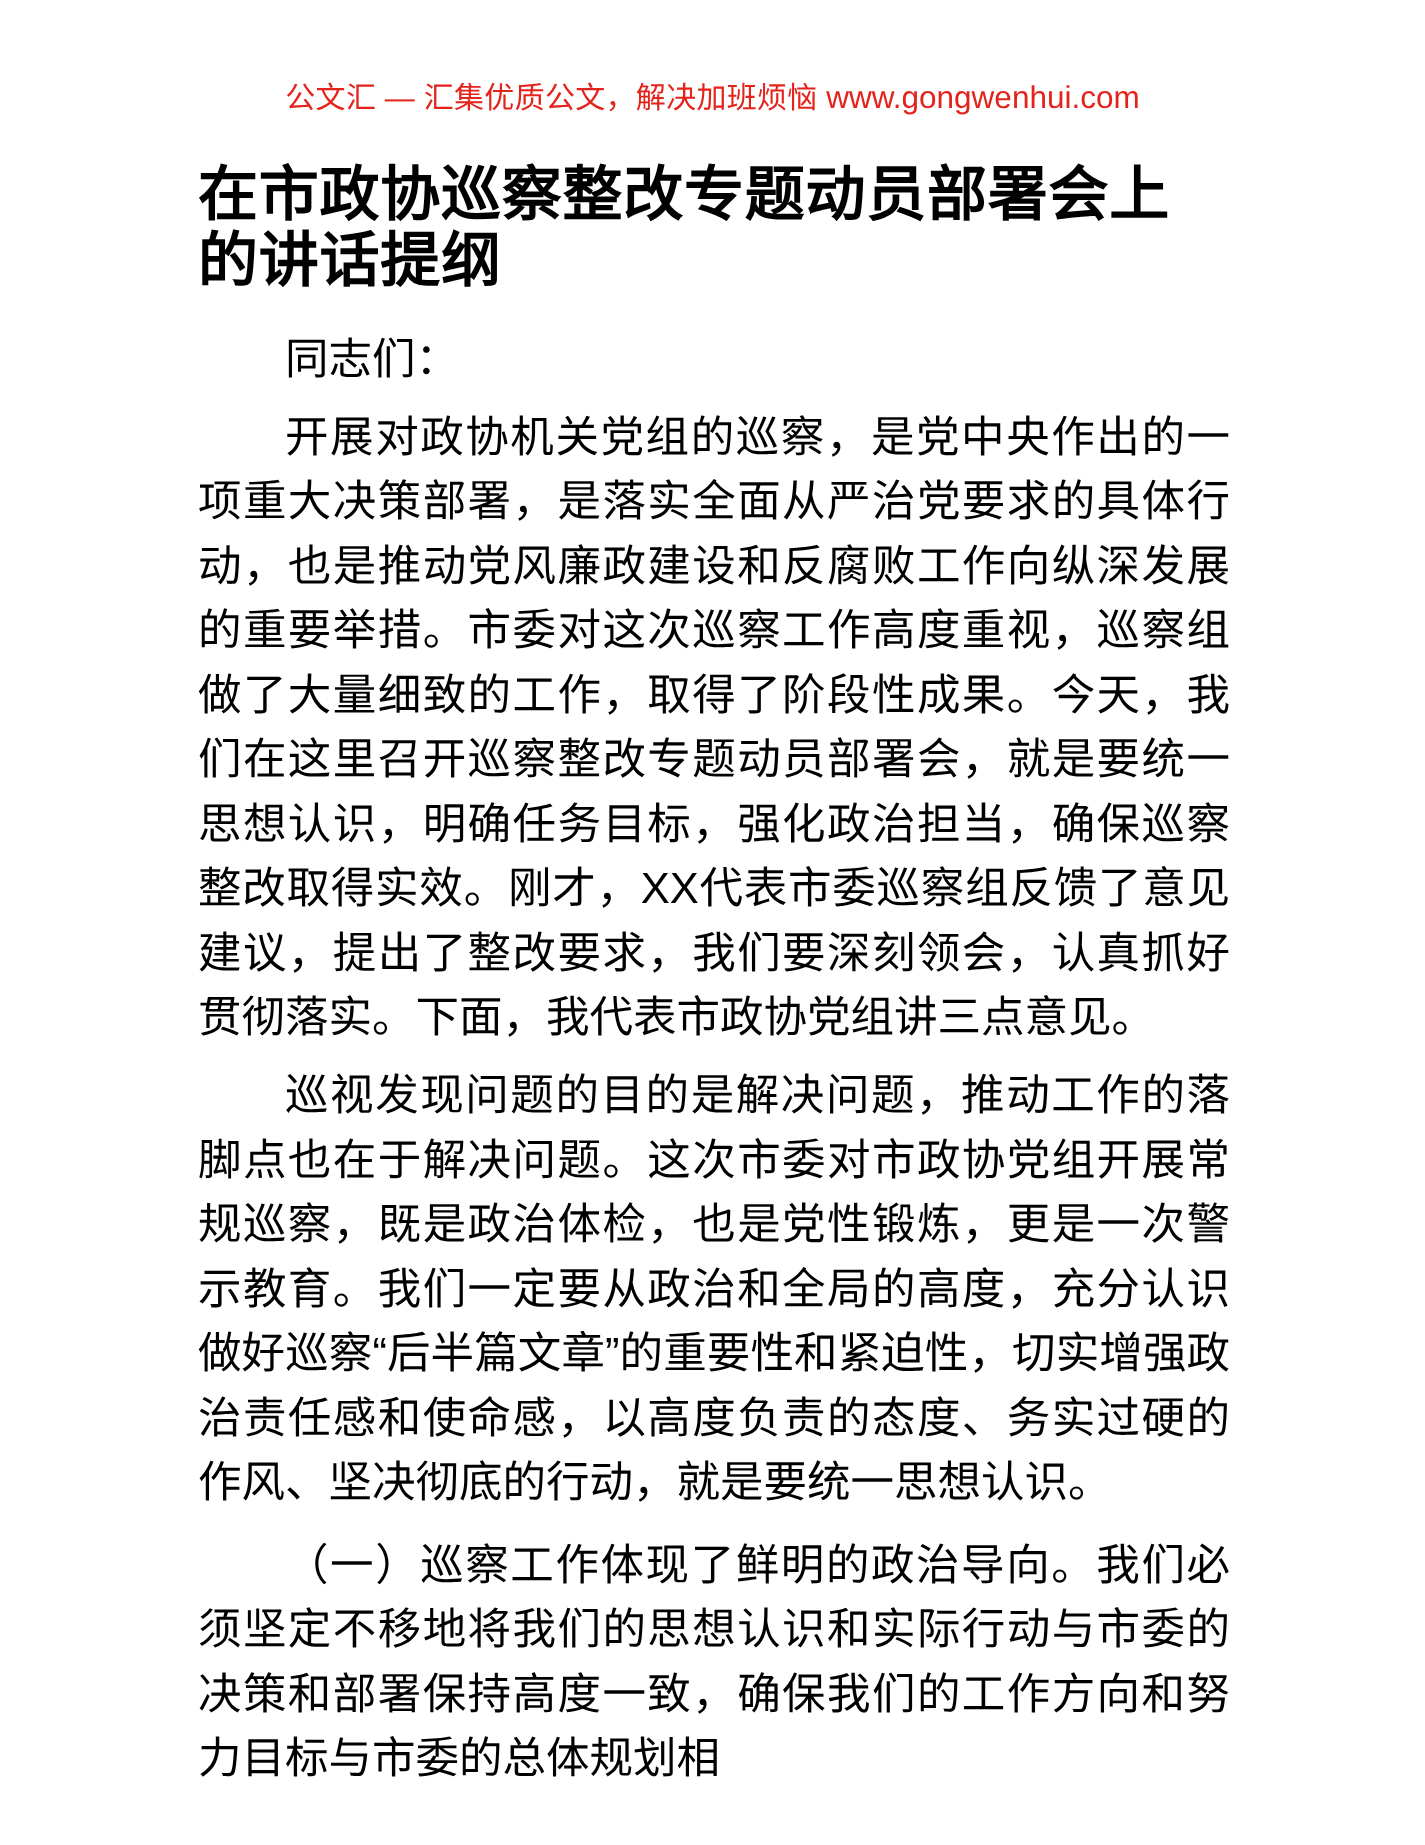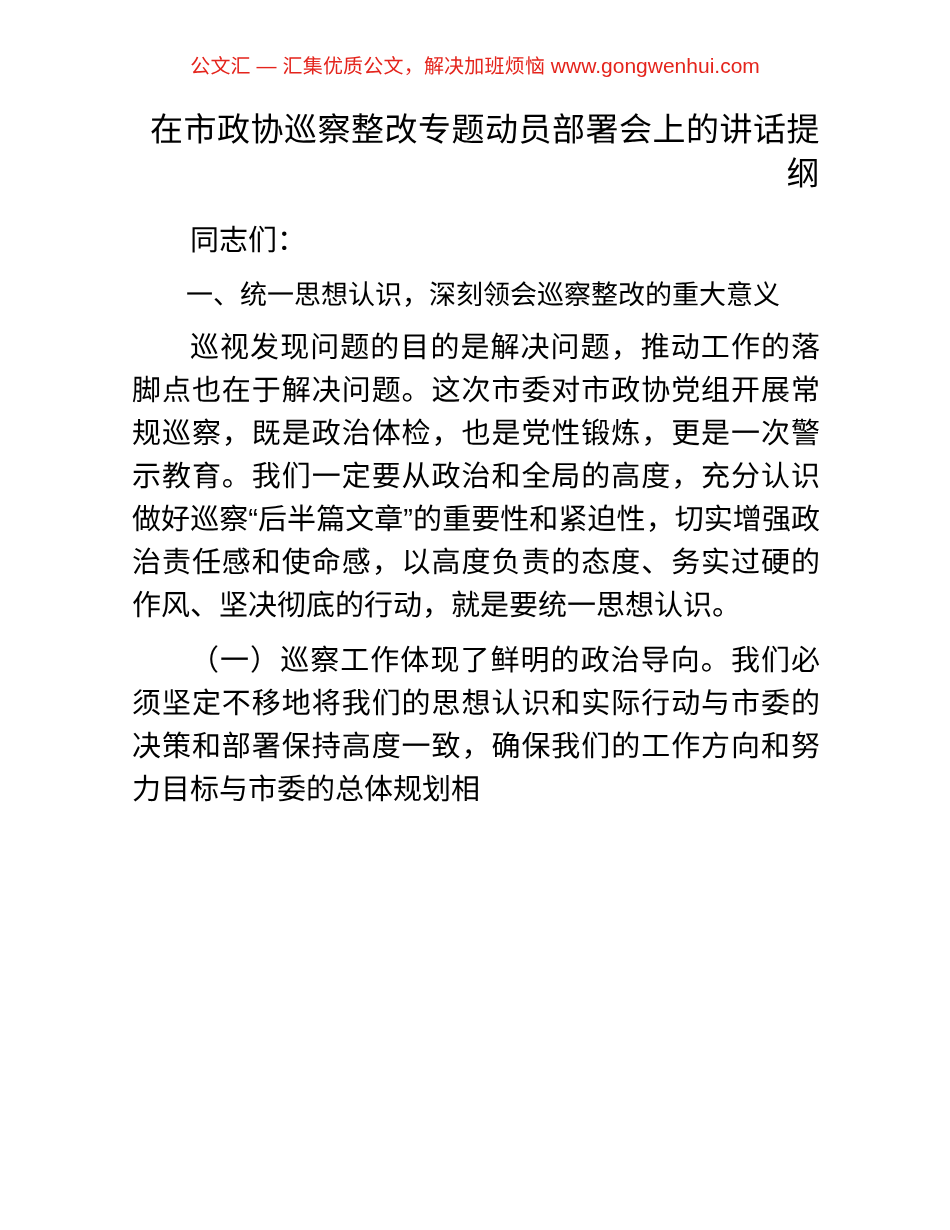--- a/index.html
+++ b/index.html
@@ -46,24 +46,24 @@
 
   
   .doc {
     position: absolute;
     top: 108px;
     left: 132px;
     width: 688px;
   }
 
   .doc-title {
-    font-size: 33px;
+    font-size: 40px;
     line-height: 44px;
-    text-align: right;
-    font-weight: normal;
+    text-align: left;
+    font-weight: bold;
     margin: 0 0 0 0;
     letter-spacing: 0.5px;
     color: #000000;
   }
 
   .salutation {
     font-size: 29px;
     line-height: 43px;
     margin: 23px 0 0 0;
     text-indent: 58px;
@@ -110,22 +110,22 @@
   <div class="site-banner">
     <span class="banner-cn">公文汇 — 汇集优质公文，解决加班烦恼 </span><span class="banner-url">www.gongwenhui.com</span>
   </div>
 
   <div class="doc">
 
     <h1 class="doc-title">在市政协巡察整改专题动员部署会上的讲话提纲</h1>
 
     <p class="salutation">同志们：</p>
 
+    <p class="para">开展对政协机关党组的巡察，是党中央作出的一项重大决策部署，是落实全面从严治党要求的具体行动，也是推动党风廉政建设和反腐败工作向纵深发展的重要举措。市委对这次巡察工作高度重视，巡察组做了大量细致的工作，取得了阶段性成果。今天，我们在这里召开巡察整改专题动员部署会，就是要统一思想认识，明确任务目标，强化政治担当，确保巡察整改取得实效。刚才，XX代表市委巡察组反馈了意见建议，提出了整改要求，我们要深刻领会，认真抓好贯彻落实。下面，我代表市政协党组讲三点意见。</p>
 
-    <p class="heading-1">一、统一思想认识，深刻领会巡察整改的重大意义</p>
 
     <p class="para">巡视发现问题的目的是解决问题，推动工作的落脚点也在于解决问题。这次市委对市政协党组开展常规巡察，既是政治体检，也是党性锻炼，更是一次警示教育。我们一定要从政治和全局的高度，充分认识做好巡察“后半篇文章”的重要性和紧迫性，切实增强政治责任感和使命感，以高度负责的态度、务实过硬的作风、坚决彻底的行动，就是要统一思想认识。</p>
 
     <p class="sub-para">（一）巡察工作体现了鲜明的政治导向。我们必须坚定不移地将我们的思想认识和实际行动与市委的决策和部署保持高度一致，确保我们的工作方向和努力目标与市委的总体规划相</p>
 
   </div>
 
 </div>
 
 </body></html>

